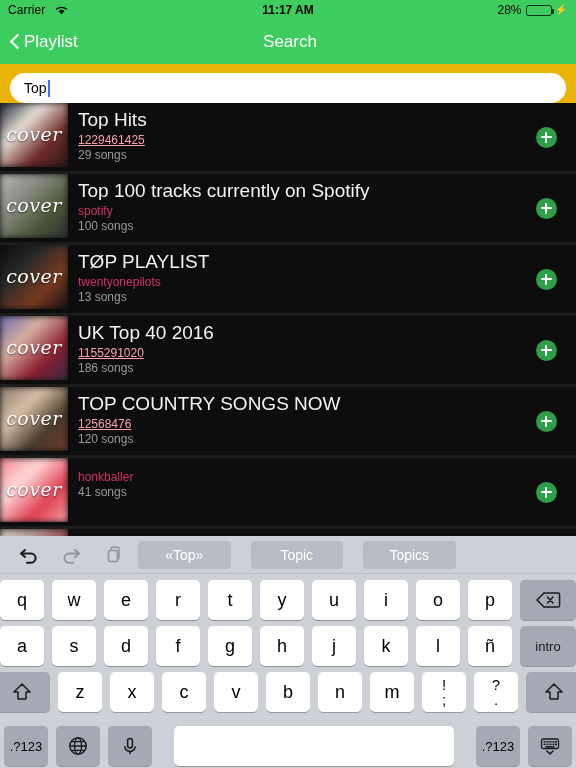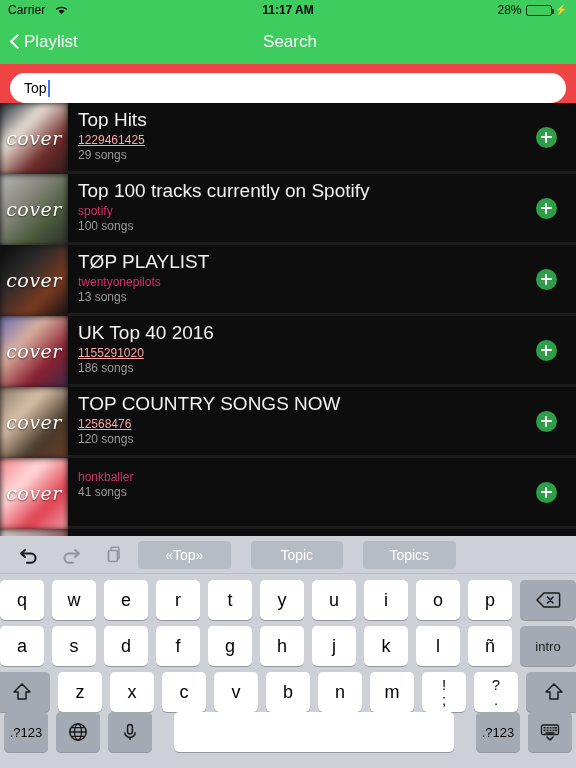--- a/index.html
+++ b/index.html
@@ -56,21 +56,21 @@
     transform:rotate(45deg);
   }
   .nav-back-label { font-size:17px; color:#fff; }
   .nav-title {
     position:absolute; left:4px; right:0; text-align:center;
     font-size:17px; color:#fff; pointer-events:none;
   }
 
   
   .searchwrap {
-    background:#ef4444; padding:9px 10px 9px 10px;
+    background:#eab308; padding:9px 10px 9px 10px;
   }
   .searchfield {
     height:30px; background:#fff; border-radius:15px;
     display:flex; align-items:center; padding:0 14px;
     font-size:14px; color:#000; position:relative;
   }
   .search-text { white-space:pre; }
   .caret {
     display:inline-block; width:2px; height:17px; background:#3478f6;
     margin-left:1px;
@@ -79,21 +79,21 @@
   
   .list {
     position:absolute; left:0; right:0; top:103px; bottom:232px;
     background:#1c1c1c; overflow:hidden;
   }
   .row {
     display:flex; align-items:stretch; height:68px;
     background:#0d0d0d; margin-bottom:3px; position:relative;
   }
   .thumb {
-    width:68px; height:72px; flex:0 0 68px; position:relative;
+    width:68px; height:64px; flex:0 0 68px; position:relative;
     overflow:hidden; background:#111;
   }
   .thumb .art { position:absolute; inset:0; filter:blur(3px); }
   .thumb .cover-word {
     position:absolute; left:0; right:0; top:50%; transform:translateY(-55%);
     text-align:center; font-family:"DejaVu Serif", serif; font-style:italic;
     color:#fff; font-size:19px; text-shadow:0 1px 2px rgba(0,0,0,.6);
     letter-spacing:.5px;
   }
   .rowtext {
@@ -153,21 +153,21 @@
   }
   .key.dark { background:#a3aab4;text-align:right; }
   .key.w-del  { flex:0 0 56px; }
   .key.w-ret  { flex:0 0 56px; font-size:13px; color:#1a1a1a; }
   .key.w-shift{ flex:0 0 56px; }
   .key.w-bot  { flex:0 0 44px; font-size:13px; }
   .key.space  { flex:1 1 auto; max-width:280px; }
   .key.punc { flex-direction:column; gap:0; line-height:1; font-size:15px; }
   .key.punc .top { font-size:15px; }
   .key.punc .bot { font-size:15px; }
-  .kb-bottomrow { display:flex; justify-content:space-between; padding:0 4px; margin-top:0;border-radius:12px; }
+  .kb-bottomrow { display:flex; justify-content:space-between; padding:0 4px; margin-top:14px;border-radius:12px; }
   .kb-bottomrow .side { display:flex; gap:8px; }
   .icon-key svg { display:block; }
 </style>
 </head>
 <body>
 
 <div id="app">
 
   <div class="statusbar">
     <div class="sb-left">

